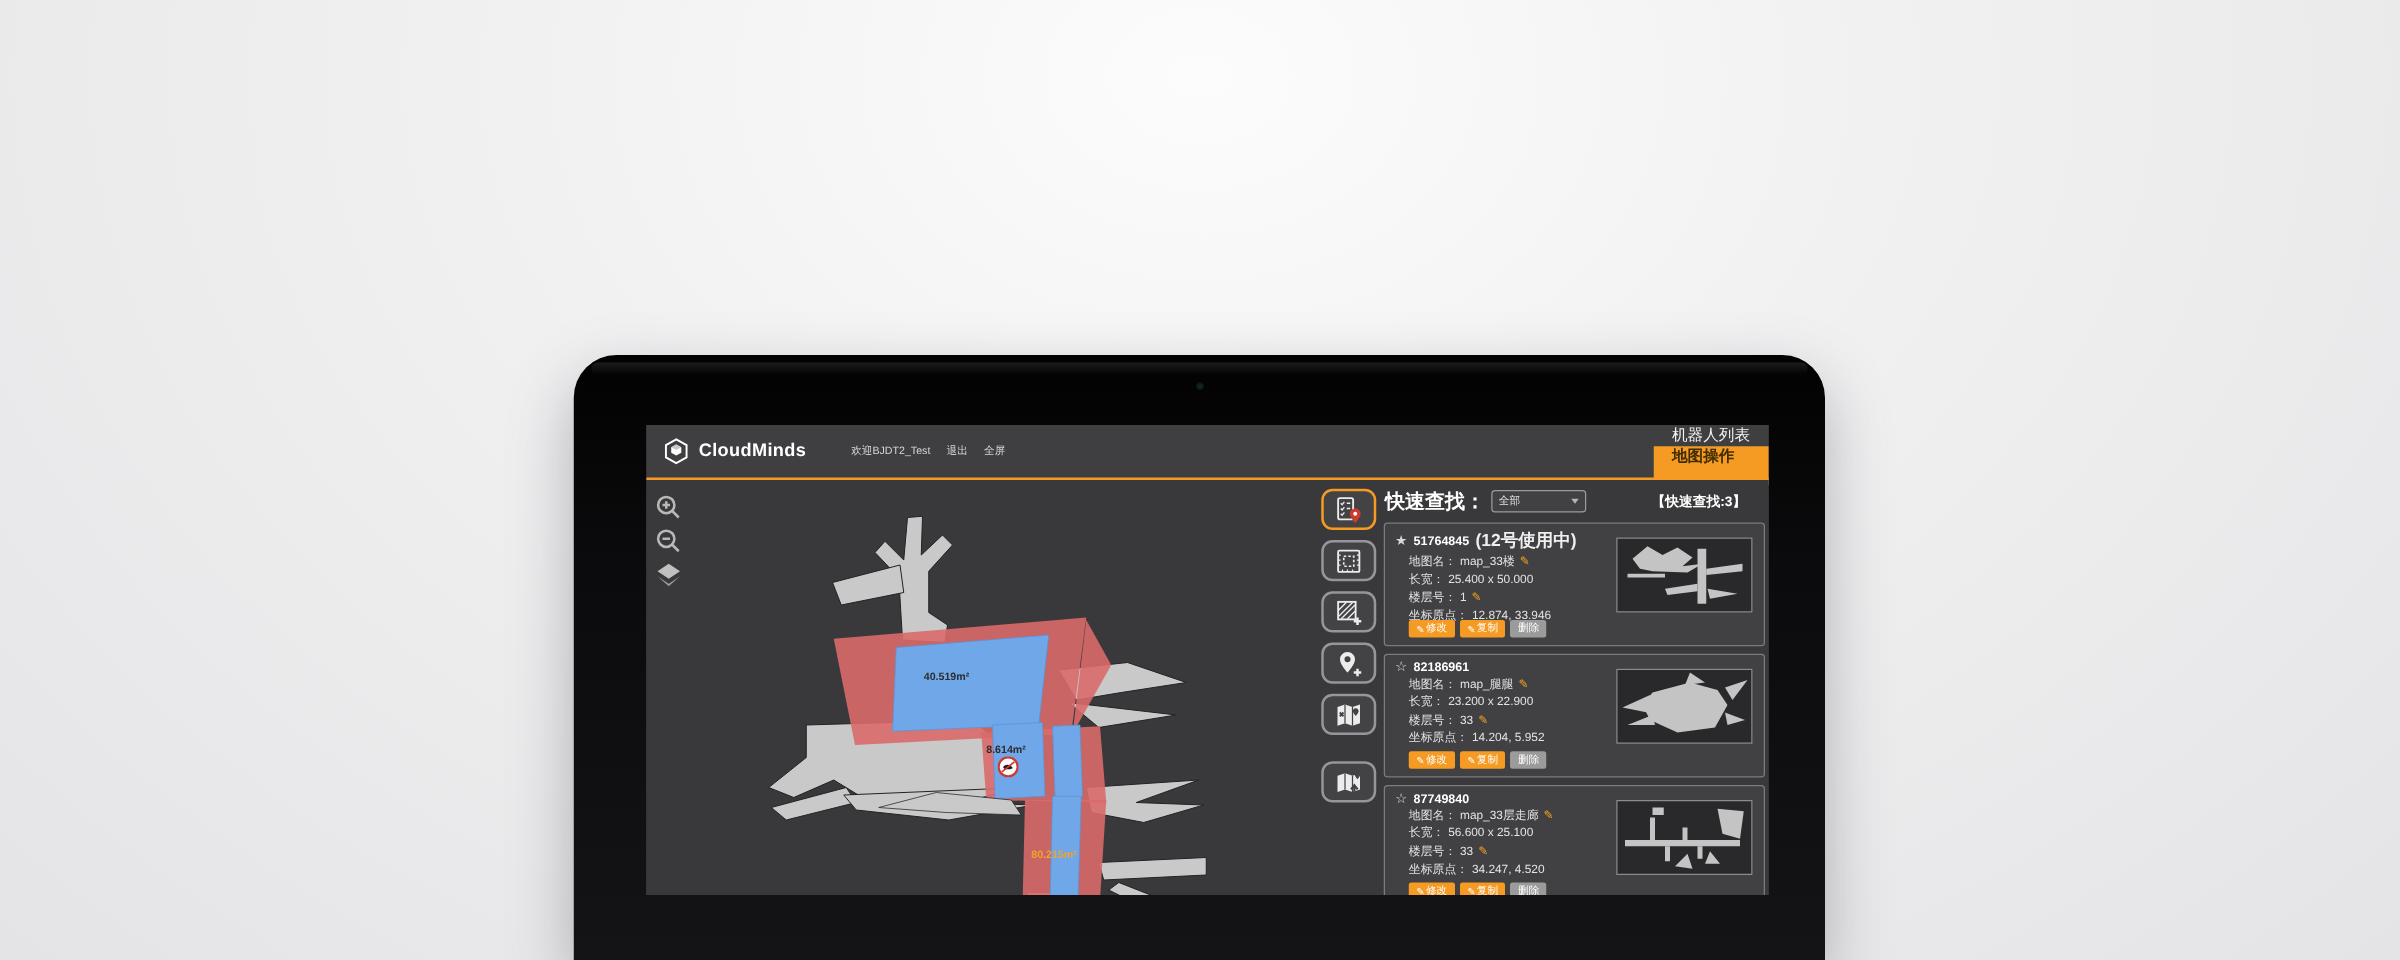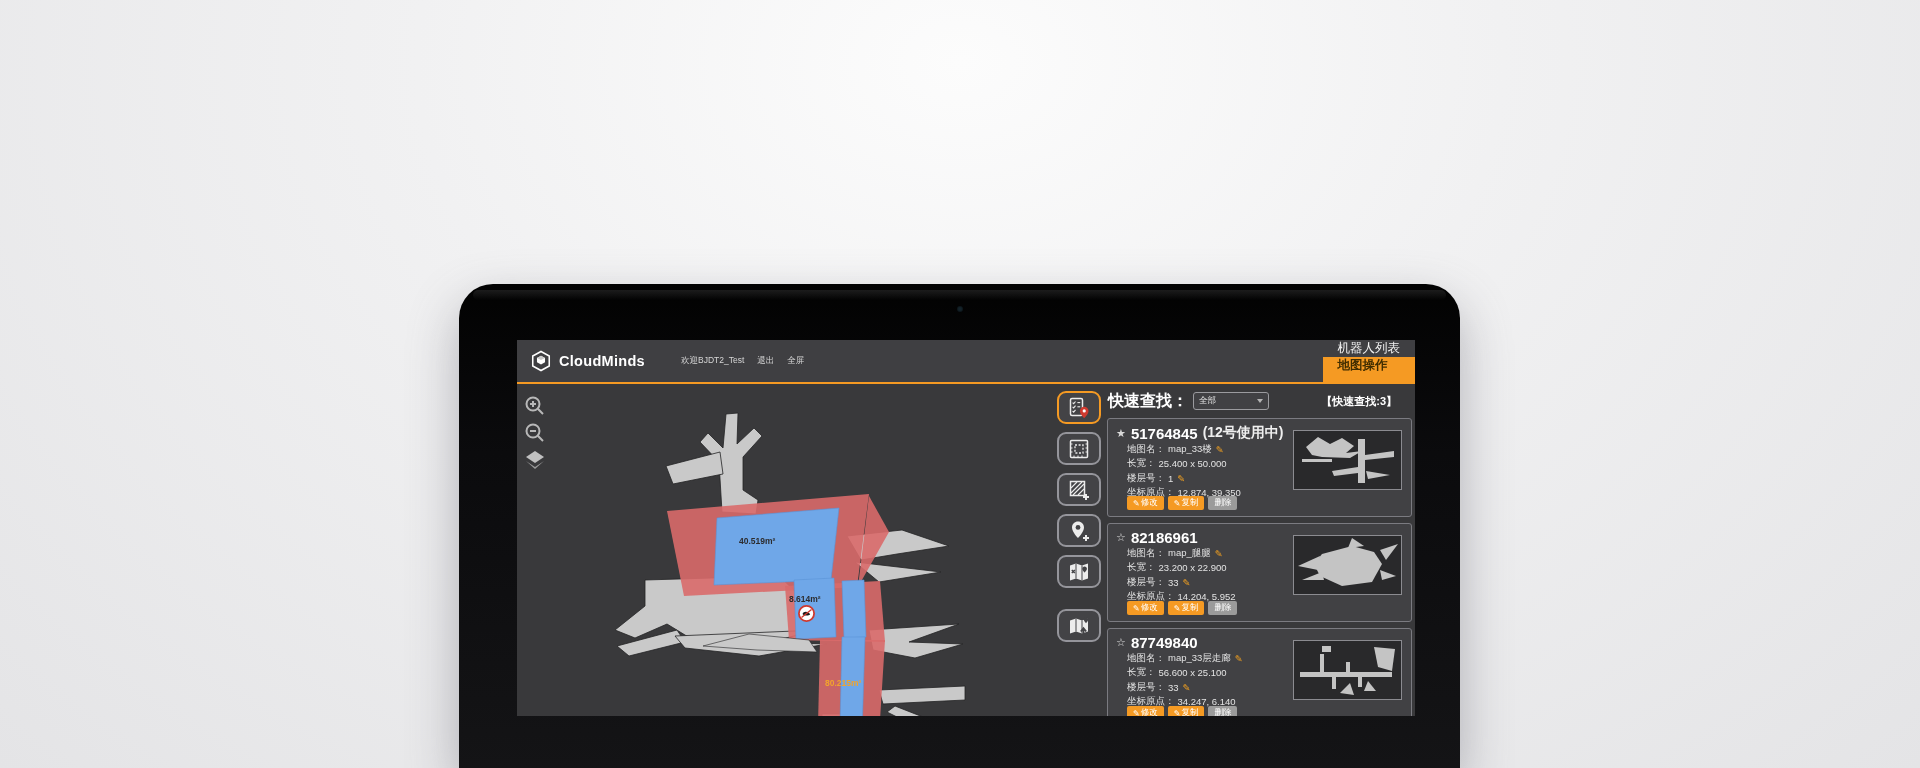--- a/index.html
+++ b/index.html
@@ -53,21 +53,21 @@
   .dropdown{width:64px;height:16px;border:1px solid #9b9b9f;border-radius:3px;background:#414144;
     display:flex;align-items:center;padding:0 5px;margin-left:5px;cursor:pointer;}
   .dropdown .val{color:#e2e2e2;font-size:8.5px;}
   .chev{margin-left:auto;width:0;height:0;border-left:3.5px solid transparent;border-right:3.5px solid transparent;border-top:4px solid #b5b5b5;}
   .count{margin-left:auto;margin-right:15px;color:#fff;font-size:11px;font-weight:bold;}
   .card{position:relative;height:99px;border:1px solid #7b7b81;border-radius:3px;background:#414144;
     margin-bottom:6px;padding:5px 8px;box-sizing:border-box;}
   .card-title{display:flex;align-items:center;gap:5px;}
   .star{font-size:11px;color:#d8d8d8;line-height:11px;cursor:pointer;}
   .card:nth-child(1) .star{color:#F5A21F;}
-  .card-id{color:#fff;font-size:15px;font-weight:bold;}
+  .card-id{color:#fff;font-size:10px;font-weight:bold;}
   .card-tag{color:#efefef;font-size:14px;font-weight:bold;}
   .row{height:14.5px;display:flex;align-items:center;margin-left:11px;font-size:9.5px;color:#e3e3e3;}
   .row .lbl{margin-right:3px;}
   .pencil{color:#F5A21F;font-size:9.5px;margin-left:4px;cursor:pointer;}
   .btns{position:absolute;left:19px;bottom:6px;display:flex;gap:4px;}
   .btn{height:14px;padding:0 6px;border-radius:2px;font-size:8.5px;color:#fff;display:flex;align-items:center;cursor:pointer;}
   .btn.orange{background:#F59A23;}
   .btn.gray{background:#9b9b9b;}
   .btn .bp{font-size:8px;margin-right:1px;}
   .thumb{position:absolute;top:11px;right:9px;width:109px;height:60px;background:#29292b;border:1px solid #8b8b90;box-sizing:border-box;}
@@ -258,21 +258,21 @@
             <span class="lbl">长宽：</span>
               <span>25.400 x 50.000</span>
           </div>
           <div class="row">
             <span class="lbl">楼层号：</span>
               <span>1</span>
             <span class="pencil">✎</span>
           </div>
           <div class="row">
             <span class="lbl">坐标原点：</span>
-              <span>12.874, 39.350</span>
+              <span>12.874, 33.946</span>
           </div>
           <div class="btns">
             <div class="btn orange">
                 <span class="bp">✎</span>
                 <span>修改</span>
               </div>
             <div class="btn orange">
                 <span class="bp">✎</span>
                 <span>复制</span>
               </div>
@@ -358,21 +358,21 @@
             <span class="lbl">长宽：</span>
               <span>56.600 x 25.100</span>
           </div>
           <div class="row">
             <span class="lbl">楼层号：</span>
               <span>33</span>
             <span class="pencil">✎</span>
           </div>
           <div class="row">
             <span class="lbl">坐标原点：</span>
-              <span>34.247, 6.140</span>
+              <span>34.247, 4.520</span>
           </div>
           <div class="btns">
             <div class="btn orange">
                 <span class="bp">✎</span>
                 <span>修改</span>
               </div>
             <div class="btn orange">
                 <span class="bp">✎</span>
                 <span>复制</span>
               </div>

